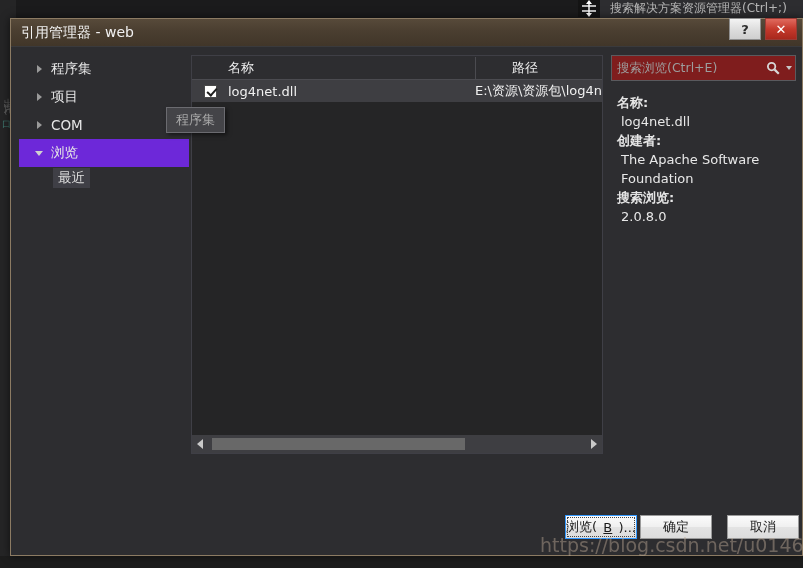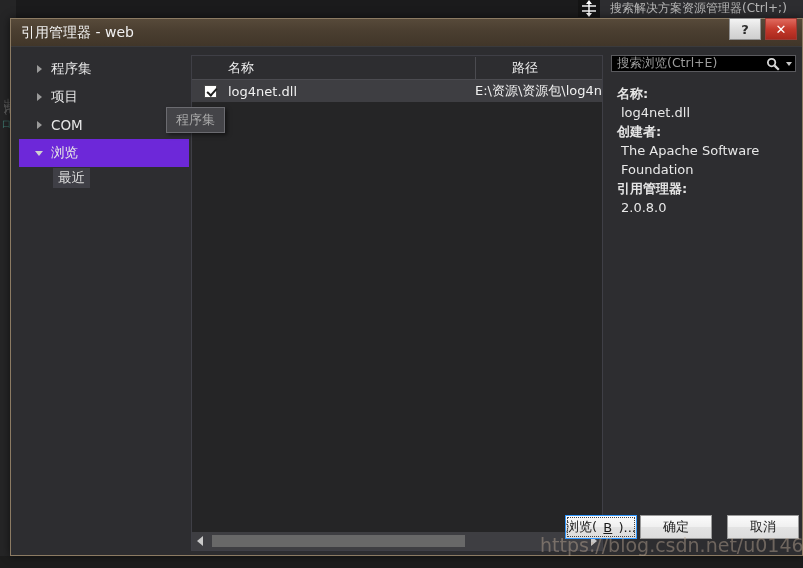--- a/index.html
+++ b/index.html
@@ -130,21 +130,21 @@
     display: inline-block;
     font-size: 13.5px; color: #dcdcdc;
     background: #3f3f46;
     padding: 1px 5px;
     cursor: pointer;
   }
 
   
   #listpanel {
     position: absolute; left: 180px; top: 8px;
-    width: 412px; height: 496px;
+    width: 412px; height: 399px;
     background: #252526;
     border: 1px solid #3f3f46;
   }
   #list-header {
     display: flex; height: 24px;
     background: #2d2d30;
     border-bottom: 1px solid #4b4b50;
     align-items: center;
     font-size: 13px; color: #f0f0f0;
   }
@@ -222,22 +222,22 @@
     z-index: 30;
   }
 
   
   #details {
     position: absolute; left: 600px; top: 8px;
     width: 185px; height: 496px;
   }
   #searchbox {
     position: relative;
-    width: 185px; height: 17px;
-    background: #000000;
+    width: 185px; height: 26px;
+    background: #7f1d1d;
     border: 1px solid #5a5a5e;
     display: flex; align-items: center;
   }
   #search-input-text {
     flex: 1; padding-left: 5px;
     font-size: 12.5px; color: #9d9d9d;
     white-space: nowrap; overflow: hidden;
   }
   #search-icon { width: 20px; display: flex; align-items: center; justify-content: center; cursor: pointer; }
   #search-caret {
@@ -407,21 +407,21 @@
             <i class="caret-down"></i>
           </div>
       </div>
 
       <div id="detail-list">
         <div class="detail-label">名称:</div>
         <div class="detail-value">log4net.dll</div>
         <div class="detail-label">创建者:</div>
         <div class="detail-value">The Apache Software</div>
         <div class="detail-value">Foundation</div>
-        <div class="detail-label">引用管理器:</div>
+        <div class="detail-label">搜索浏览:</div>
         <div class="detail-value">2.0.8.0</div>
       </div>
     </div>
 
     <div id="footer">
       <div class="btn" id="btn-browse">
         <span>浏览(</span>
           <u>B</u>
           <span>)...</span>
       </div>

